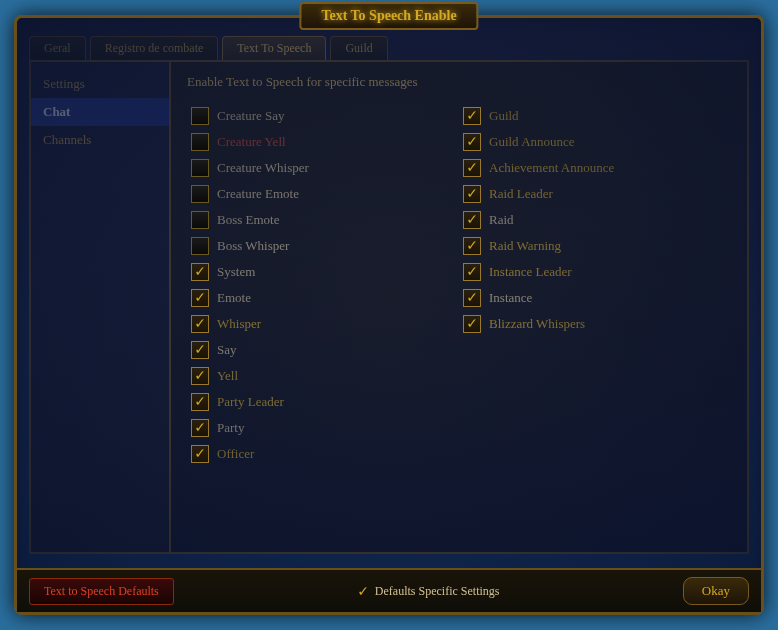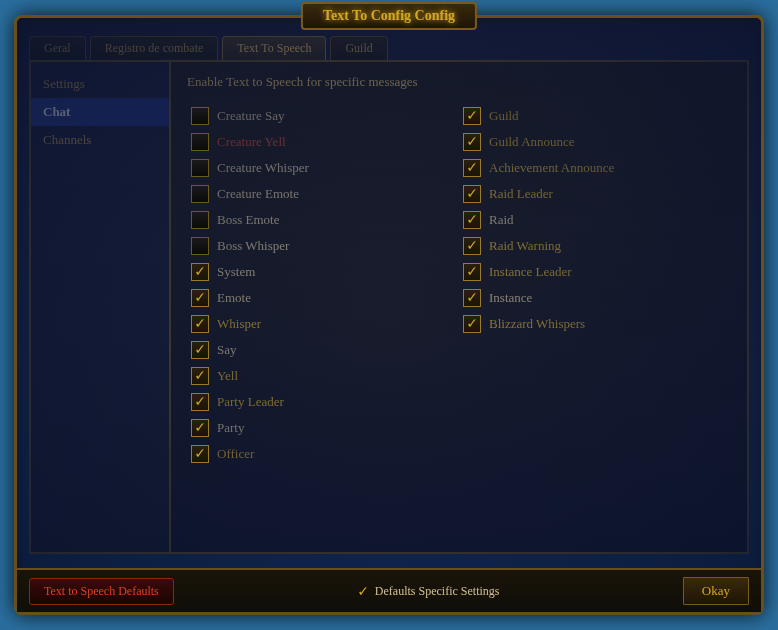--- a/index.html
+++ b/index.html
@@ -189,21 +189,21 @@
       color: #e04020;
       font-size: 12px;
       font-family: Georgia, serif;
       cursor: pointer;
     }
 
     .okay-btn {
       padding: 5px 18px;
       background: linear-gradient(180deg, #3a2a0a, #1e1408);
       border: 1px solid #7a5a1a;
-      border-radius: 1px;
+      border-radius: 9px;
       color: #d4a820;
       font-size: 13px;
       font-family: Georgia, serif;
       cursor: pointer;
     }
 
     .char-specific {
       display: flex;
       align-items: center;
       gap: 6px;
@@ -235,21 +235,21 @@
       pointer-events: none;
       border-radius: 6px;
     }
   </style>
 </head>
 <body>
 
 <div class="outer-frame">
   <div class="background-overlay"></div>
 
-  <div class="title-bar">Text To Config Config</div>
+  <div class="title-bar">Text To Speech Enable</div>
 
   <div class="tab-bar">
     <div class="tab">Geral</div>
     <div class="tab">Registro de combate</div>
     <div class="tab active">Text To Speech</div>
     <div class="tab">Guild</div>
   </div>
 
   <div class="main-content">
     <div class="sidebar">

